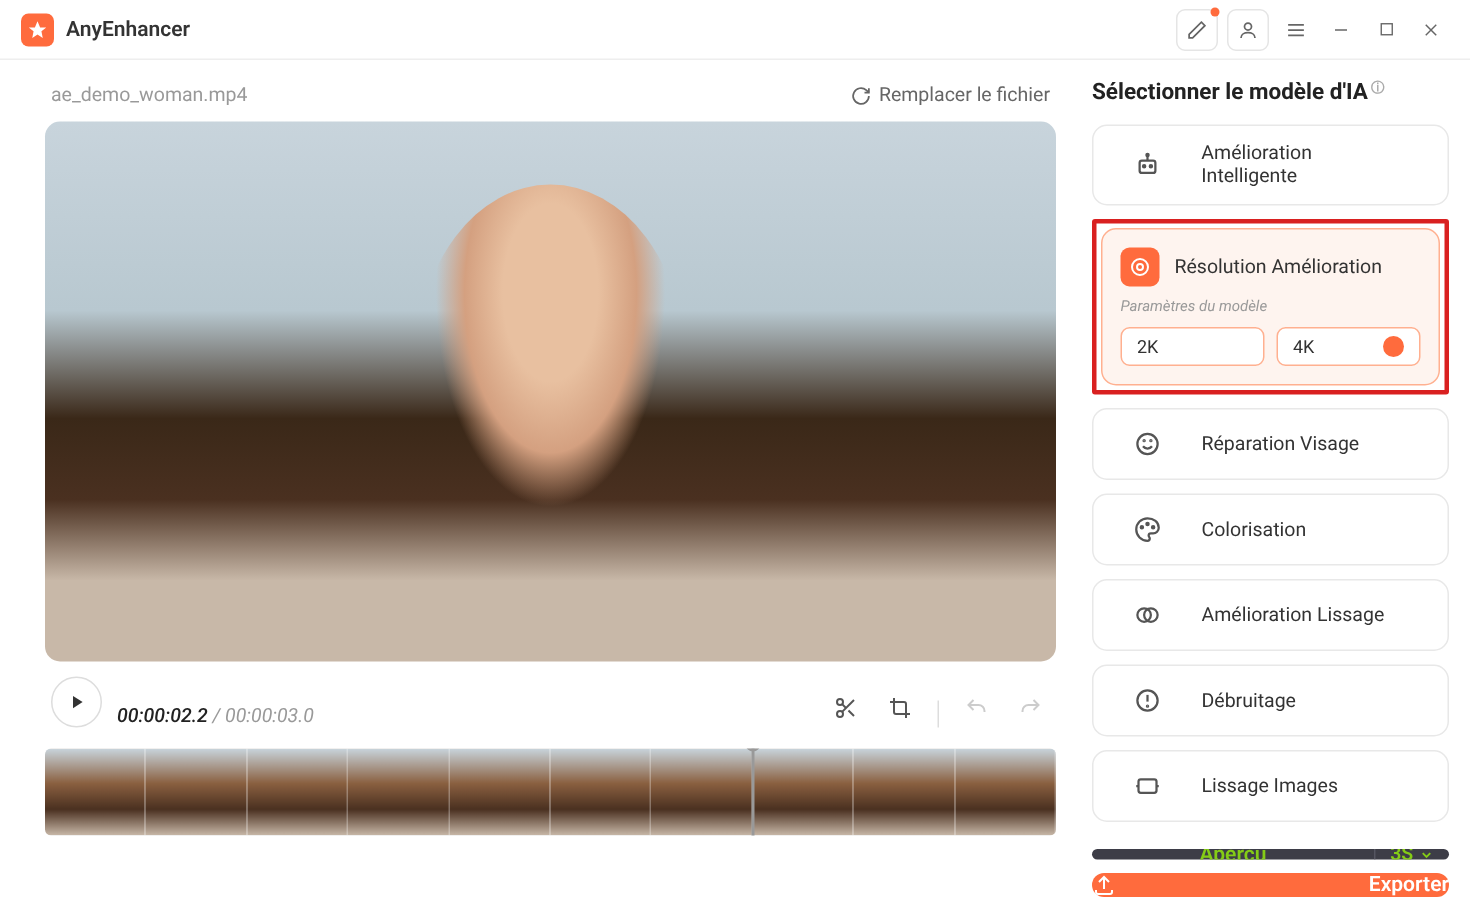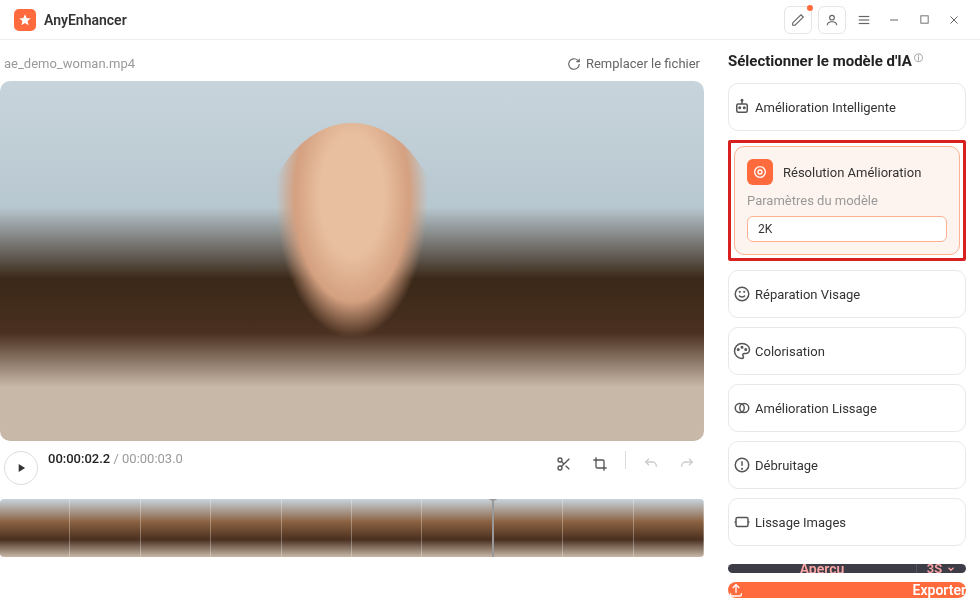--- a/index.html
+++ b/index.html
@@ -59,21 +59,21 @@
       margin-left: 6px;
       cursor: pointer;
       color: #666;
     }
     .main {
       display: flex;
       height: calc(100% - 40px);
     }
     .left {
       flex: 1;
-      padding: 8px 14px 14px 0;
+      padding: 8px 14px 14px 30px;
       display: flex;
       flex-direction: column;
     }
     .file-row {
       display: flex;
       align-items: center;
       padding: 8px 4px 10px 4px;
     }
     .file-name { font-size: 13px; color: #999; }
     .file-spacer { flex: 1; }
@@ -95,23 +95,24 @@
     .preview-face {
       position: absolute;
       left: 50%; top: 45%;
       transform: translate(-50%, -50%);
       width: 180px; height: 240px;
       background: radial-gradient(ellipse at 50% 30%, #e8c0a0 25%, #d4a080 45%, transparent 60%);
       border-radius: 50% 50% 40% 40%;
     }
     .controls-row {
       display: flex;
-      align-items: flex-start;
+      align-items: flex-end;
       padding: 10px 4px;
       gap: 10px;
+      font-style: italic;
     }
     .play-btn {
       width: 34px; height: 34px;
       border: 1px solid #ddd;
       border-radius: 50%;
       display: flex;
       align-items: center;
       justify-content: center;
       cursor: pointer;
     }
@@ -178,24 +179,24 @@
       color: #222;
       display: flex;
       align-items: flex-start;
       gap: 2px;
       margin-bottom: 4px;
     }
     .panel-title sup { font-size: 9px; color: #aaa; }
     .model-item {
       border: 1px solid #e8e8e8;
       border-radius: 10px;
-      padding: 11px 1px;
-      display: flex;
-      align-items: center;
-      gap: 1px;
+      padding: 11px 24px;
+      display: flex;
+      align-items: center;
+      gap: 24px;
       cursor: pointer;
       background: #fff;
     }
     .model-icon {
       width: 24px; height: 24px;
       display: flex;
       align-items: center;
       justify-content: center;
       color: #555;
     }
@@ -218,22 +219,23 @@
       align-items: center;
       gap: 10px;
     }
     .model-item.selected .model-icon {
       width: 26px; height: 26px;
       background: #ff6b3d;
       border-radius: 6px;
       color: #fff;
     }
     .model-params-label {
-      font-size: 13px;
+      font-size: 10px;
       color: #999;
+      font-style: italic;
     }
     .model-params {
       display: flex;
       gap: 8px;
     }
     .param-btn {
       flex: 1;
       padding: 5px 10px;
       border: 1px solid #ffb090;
       background: #fff;
@@ -252,21 +254,21 @@
       border-radius: 50%;
       display: inline-block;
     }
     .right-spacer { flex: 1; }
     .preview-bar {
       display: flex;
       background: #3d3d47;
       border-radius: 10px;
       overflow: hidden;
       height: 42px;
-      color: #fca5a5;
+      color: #84cc16;
     }
     .preview-main {
       flex: 1;
       display: flex;
       align-items: center;
       justify-content: center;
       font-size: 14px;
       font-weight: 600;
       cursor: pointer;
     }
@@ -445,20 +447,23 @@
                 <circle cx="12" cy="12" r="3"></circle>
               </svg>
           </div>
           <span class="model-label">Résolution Amélioration</span>
         </div>
         <div class="model-params-label">Paramètres du modèle</div>
         <div class="model-params">
           <div class="param-btn">
               <span>2K</span>
             </div>
+          <div class="param-btn active">
+              <span>4K</span>
+            </div>
         </div>
       </div>
     </div>
 
     <div class="model-item">
       <div class="model-icon">
         <svg width="18" height="18" viewBox="0 0 24 24" fill="none" stroke="currentColor" stroke-width="2">
             <circle cx="12" cy="12" r="9"></circle>
             <path d="M8 14s1.5 2 4 2 4-2 4-2"></path>
             <circle cx="9" cy="9" r="0.5" fill="currentColor"></circle>

